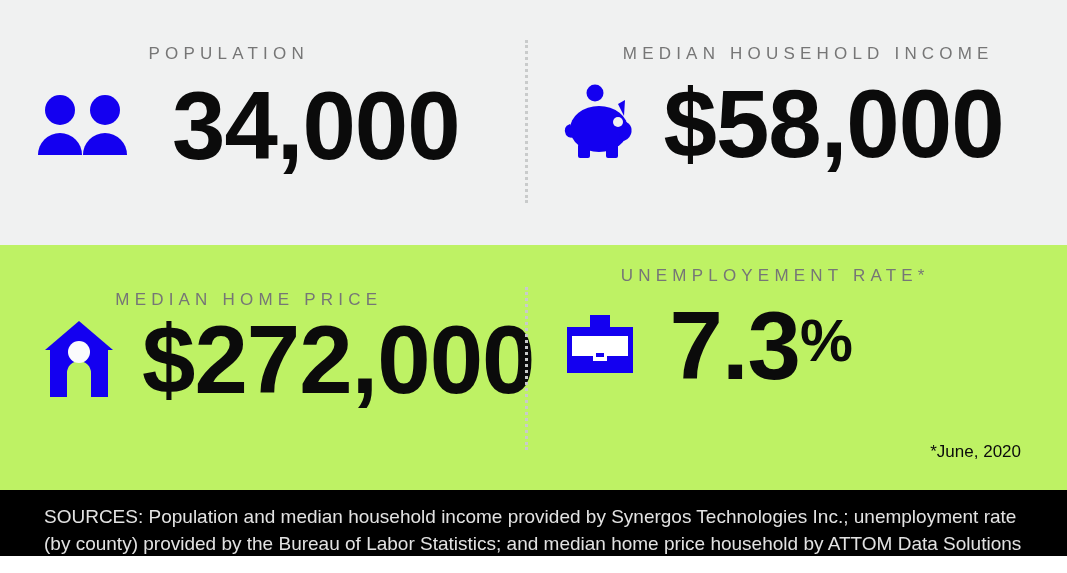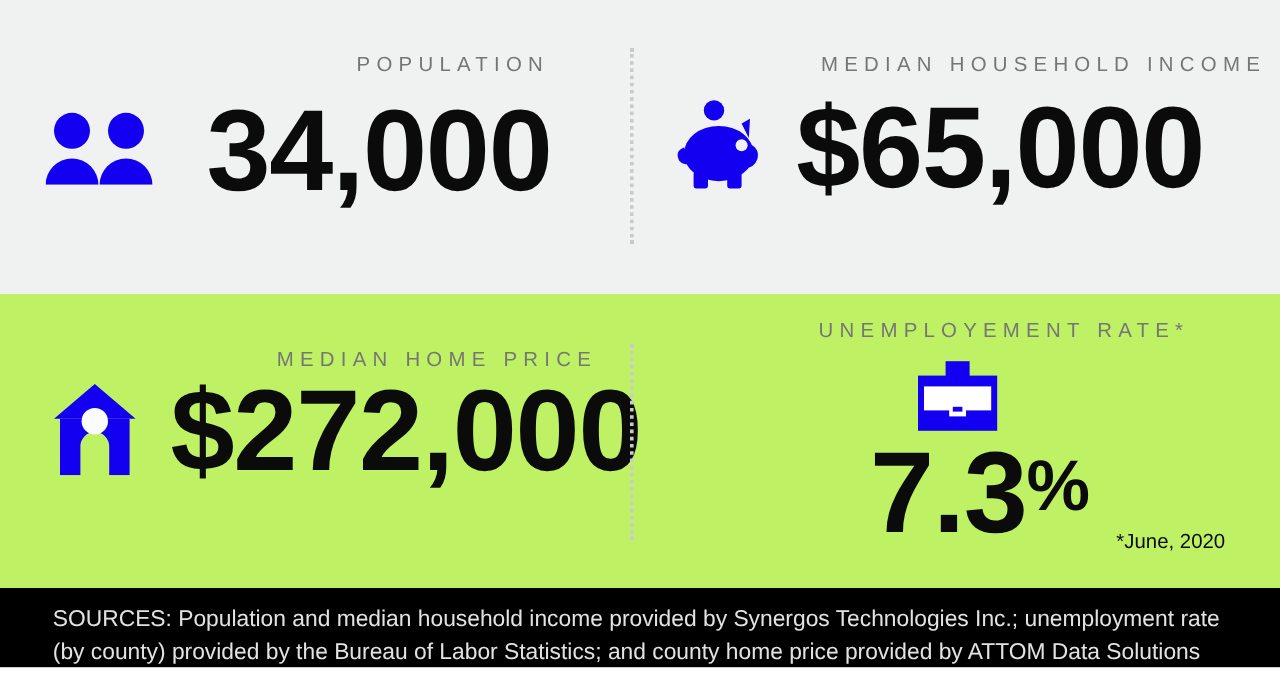--- a/index.html
+++ b/index.html
@@ -53,42 +53,42 @@
     width: 3px;
     border-left: 3px dotted #c9cbcb;
   }
   .band-bottom .divider {
     top: 42px;
     bottom: 40px;
   }
 
   
   .stat-label {
-    text-align: right;
+    text-align: center;
     color: #767676;
     font-size: 17px;
     letter-spacing: 5.2px;
     text-transform: uppercase;
     font-weight: 400;
     white-space: nowrap;
   }
   .cell-population .stat-label   { margin-top: 44px; padding-right: 76px; }
   .cell-income .stat-label       { margin-top: 44px; padding-left: 28px; padding-right: 12px; }
   .cell-home .stat-label         { margin-top: 45px; padding-right: 36px; }
   .cell-unemployment .stat-label { margin-top: 21px; padding-left: 26px; padding-right: 76px; }
 
   
   .stat-row {
     display: flex;
     align-items: center;
   }
   .cell-population .stat-row   { margin-top: 16px; padding-left: 38px; gap: 12px; }
   .cell-income .stat-row       { margin-top: 14px; padding-left: 28px; }
   .cell-home .stat-row         { margin-top: 4px; padding-left: 44px; }
-  .cell-unemployment .stat-row { margin-top: 14px; padding-left: 32px; flex-direction: column; }
+  .cell-unemployment .stat-row { margin-top: 14px; padding-left: 32px; }
 
   .stat-icon {
     flex: none;
     display: block;
   }
   .cell-population .stat-icon   { margin-right: 32px; }
   .cell-income .stat-icon       { margin-right: 28px; }
   .cell-home .stat-icon         { margin-right: 28px; }
   .cell-unemployment .stat-icon { margin-right: 36px; }
 
@@ -170,21 +170,21 @@
             <path d="M60 36 Q72 40 69 50 Q66 58 57 57 Z" fill="#1400f0"></path>
 
             <path d="M8 40 Q0 43 4 51 Q8 56 14 52 Z" fill="#1400f0"></path>
 
             <rect x="16" y="60" width="12" height="14" rx="2" fill="#1400f0"></rect>
             <rect x="44" y="60" width="12" height="14" rx="2" fill="#1400f0"></rect>
 
             <circle cx="56" cy="38" r="5" fill="#f0f1f1"></circle>
           </svg>
         </span>
-        <span class="stat-value">$65,000</span>
+        <span class="stat-value">$58,000</span>
       </div>
     </div>
   </div>
 
   <div class="band band-bottom">
 
     <div class="cell cell-home">
       <div class="stat-label">MEDIAN HOME PRICE</div>
       <div class="stat-row">
         <span class="stat-icon">
@@ -220,16 +220,16 @@
         </span>
         <span class="stat-value"><span>7.3</span><span class="pct-suffix">%</span></span>
       </div>
     </div>
 
     <div class="footnote">*June, 2020</div>
   </div>
 
   <div class="sources">
     <div class="sources-line">SOURCES: Population and median household income provided by Synergos Technologies Inc.; unemployment rate</div>
-    <div class="sources-line">(by county) provided by the Bureau of Labor Statistics; and county home price provided by ATTOM Data Solutions</div>
+    <div class="sources-line">(by county) provided by the Bureau of Labor Statistics; and median home price household by ATTOM Data Solutions</div>
   </div>
 
 </div>
 
 </body></html>

